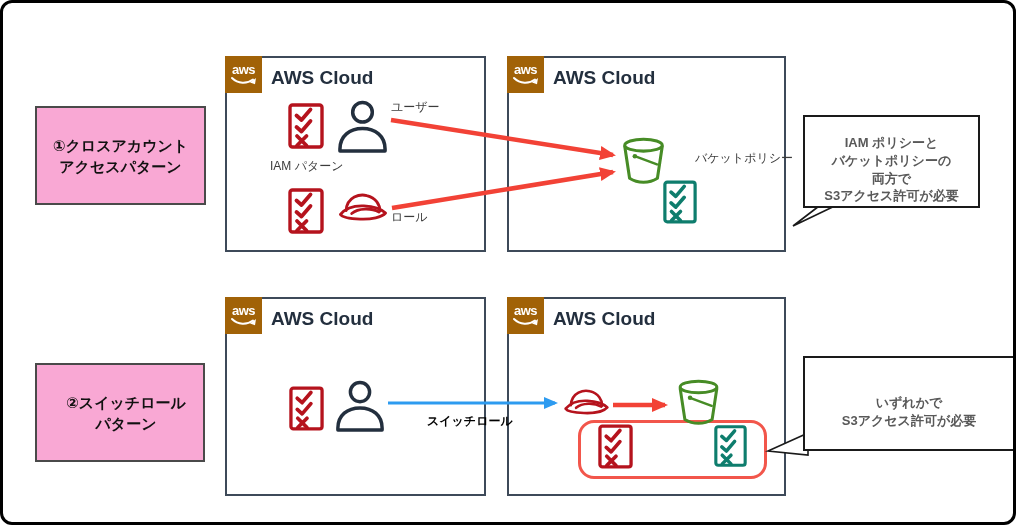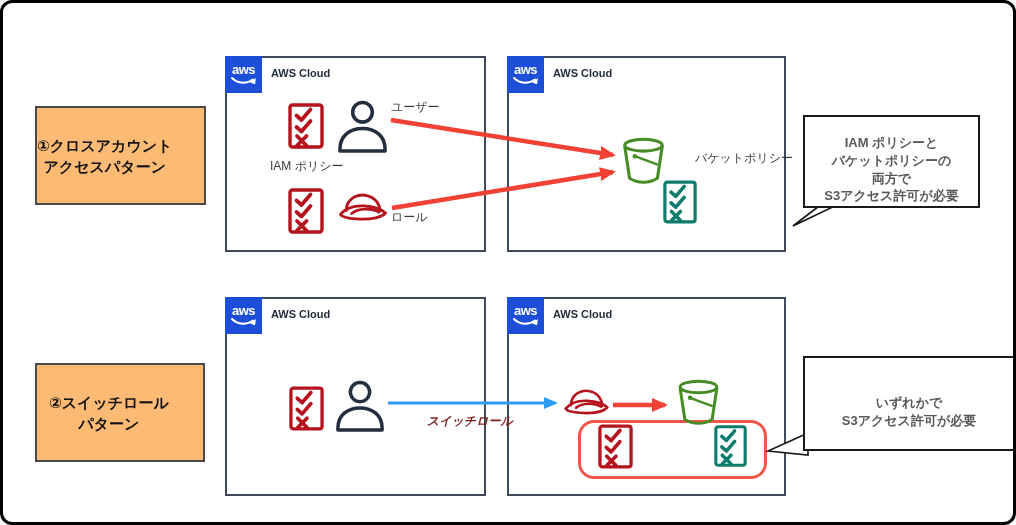--- a/index.html
+++ b/index.html
@@ -2,35 +2,35 @@
 <html><head>
 <meta charset="utf-8">
 <style>
   html,body{margin:0;padding:0;background:#fff;}
   .canvas{
     position:relative;width:1016px;height:525px;box-sizing:border-box;
     background:#fff;border:3px solid #000;border-radius:12px;overflow:hidden;
     font-family:"Liberation Sans","DejaVu Sans",sans-serif;
   }
   .pattern-box{
-    position:absolute;box-sizing:border-box;border:2px solid #4a4a4a;background:#fdba74;
-    display:flex;align-items:center;text-align:center;
+    position:absolute;box-sizing:border-box;border:2px solid #4a4a4a;background:#f9a8d4;
+    display:flex;align-items:center;justify-content:center;text-align:center;
   }
   .pattern-box span{white-space:pre-line;font-weight:bold;font-size:15px;line-height:1.4;color:#111;}
   .cloud-box{
     position:absolute;box-sizing:border-box;border:2px solid #3e4a59;background:#fff;
   }
   .aws-badge{
-    position:absolute;width:37px;height:37px;background:#1d4ed8;
+    position:absolute;width:37px;height:37px;background:#a16207;
     display:flex;flex-direction:column;align-items:center;justify-content:center;gap:0;
   }
   .aws-badge-text{color:#fff;font-weight:bold;font-size:13px;line-height:1;letter-spacing:-0.5px;}
-  .cloud-title{position:absolute;font-weight:bold;font-size:11px;color:#232f3e;}
+  .cloud-title{position:absolute;font-weight:bold;font-size:19px;color:#232f3e;}
   .flabel{position:absolute;font-size:12px;color:#3b3b3b;white-space:nowrap;}
-  .flabel.blue{color:#7f1d1d;font-weight:bold;font-style:italic;}
+  .flabel.blue{color:#000000;font-weight:bold;}
   .group-rect{
     position:absolute;box-sizing:border-box;border:3px solid #f2564b;border-radius:16px;background:transparent;
   }
   .callout{
     position:absolute;box-sizing:border-box;border:2px solid #1a1a1a;background:#fff;
     display:flex;align-items:center;justify-content:center;text-align:center;z-index:5;
   }
   .callout span{white-space:pre-line;font-weight:bold;font-size:13px;line-height:1.35;color:#595959;margin-top:16px;}
   .overlay{position:absolute;left:0;top:0;z-index:3;pointer-events:none;}
   .ic-red{color:#b5131d}.ic-teal{color:#0e7d6d}.ic-green{color:#478c26}.ic-navy{color:#232f3e}
@@ -86,21 +86,21 @@
     <svg width="28" height="10" viewBox="0 0 28 10">
       <path d="M2 2 C8 8 17 8 23 3.5" stroke="#fff" stroke-width="2" fill="none" stroke-linecap="round"></path>
       <path d="M20 6.5 L26 2 L25 8.2 Z" fill="#fff"></path>
     </svg>
   </div>
   <div class="cloud-title" style="left:550px;top:305px;">AWS Cloud</div>
 
   <div class="group-rect" style="left:575px;top:417px;width:189px;height:59px;"></div>
 
   <div class="flabel" style="left:388px;top:96px;">ユーザー</div>
-  <div class="flabel" style="left:267px;top:155px;">IAM ポリシー</div>
+  <div class="flabel" style="left:267px;top:155px;">IAM パターン</div>
   <div class="flabel" style="left:388px;top:206px;">ロール</div>
   <div class="flabel" style="left:692px;top:147px;">バケットポリシー</div>
   <div class="flabel blue" style="left:424px;top:410px;">スイッチロール</div>
 
   <svg class="overlay" width="1016" height="525" viewBox="0 0 1016 525">
     <defs>
       <marker id="mr" markerUnits="userSpaceOnUse" markerWidth="16" markerHeight="14" refX="13" refY="7" orient="auto">
         <path d="M0 0 L16 7 L0 14 Z" fill="#f24236"></path>
       </marker>
       <marker id="mb" markerUnits="userSpaceOnUse" markerWidth="14" markerHeight="12" refX="11" refY="6" orient="auto">

